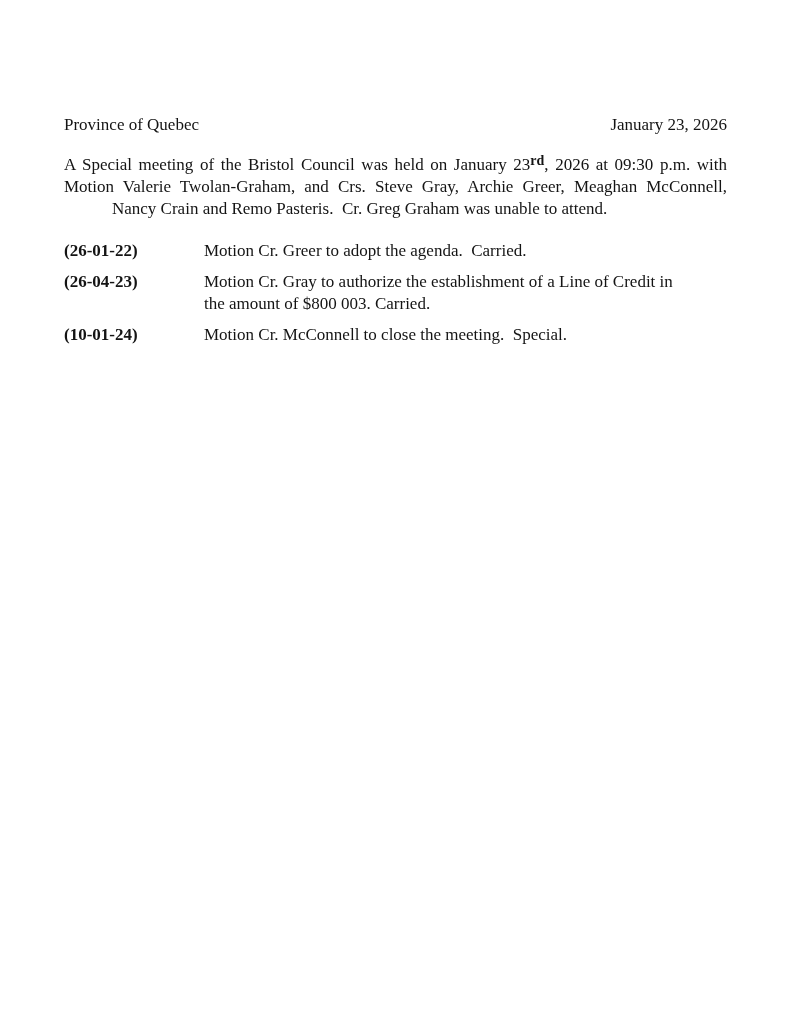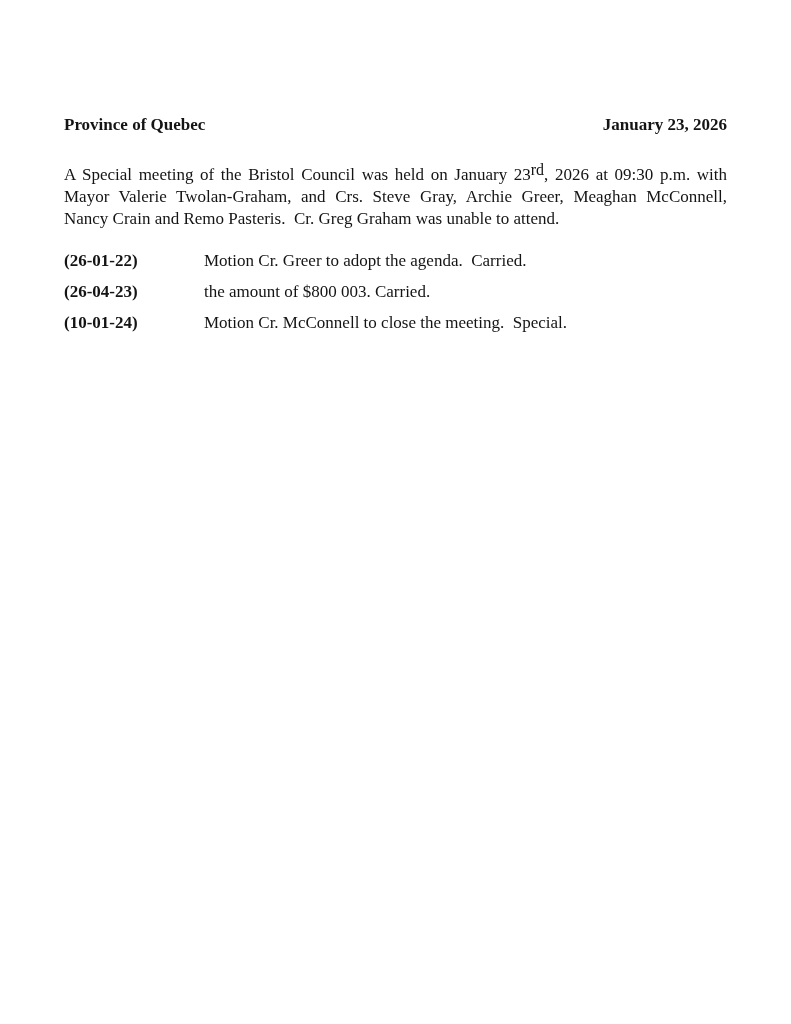--- a/index.html
+++ b/index.html
@@ -20,37 +20,38 @@
     box-sizing: border-box;
     width: 791px;
     height: 1024px;
     padding: 114px 64px 0 64px;
     background: #ffffff;
   }
   .doc-header {
     display: flex;
     justify-content: space-between;
     align-items: flex-start;
-    margin-bottom: 28px;
-    font-weight: bold;
+    margin-bottom: 18px;
   }
   .intro {
     margin-bottom: 20px;
   }
   .jline {
     text-align: justify;
     text-align-last: justify;
   }
   .plainline {
     white-space: pre-wrap;
+    margin-left: 48px;
   }
   .sup {
-    font-size: 16px;
+    font-size: 14px;
     line-height: 0;
     vertical-align: 5px;
+    font-weight: bold;
   }
   .motion {
     display: flex;
     align-items: flex-start;
     margin-bottom: 9px;
   }
   .motion-number {
     flex: 0 0 140px;
     font-weight: bold;
   }
@@ -66,34 +67,35 @@
 
 <div class="page">
 
   <div class="doc-header">
     <span>Province of Quebec</span>
     <span>January 23, 2026</span>
   </div>
 
   <div class="intro">
     <div class="jline"><span>A Special meeting of the Bristol Council was held on January 23</span><span class="sup">rd</span><span>, 2026 at 09:30 p.m. with</span></div>
-    <div class="jline">Mayor Valerie Twolan-Graham, and Crs. Steve Gray, Archie Greer, Meaghan McConnell,</div>
+    <div class="jline">Motion Valerie Twolan-Graham, and Crs. Steve Gray, Archie Greer, Meaghan McConnell,</div>
     <div class="plainline">Nancy Crain and Remo Pasteris.  Cr. Greg Graham was unable to attend.</div>
   </div>
 
   <div class="motion">
     <div class="motion-number">(26-01-22)</div>
     <div class="motion-text">
       <div class="motion-line">Motion Cr. Greer to adopt the agenda.  Carried.</div>
     </div>
   </div>
 
   <div class="motion">
     <div class="motion-number">(26-04-23)</div>
     <div class="motion-text">
+      <div class="motion-line">Motion Cr. Gray to authorize the establishment of a Line of Credit in</div>
       <div class="motion-line">the amount of $800 003. Carried.</div>
     </div>
   </div>
 
   <div class="motion">
     <div class="motion-number">(10-01-24)</div>
     <div class="motion-text">
       <div class="motion-line">Motion Cr. McConnell to close the meeting.  Special.</div>
     </div>
   </div>

